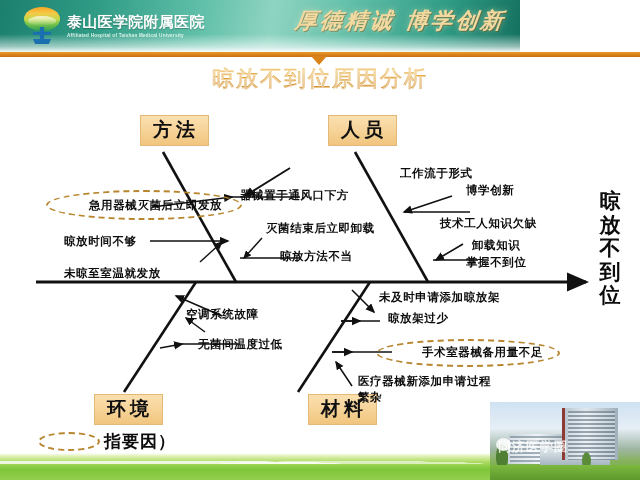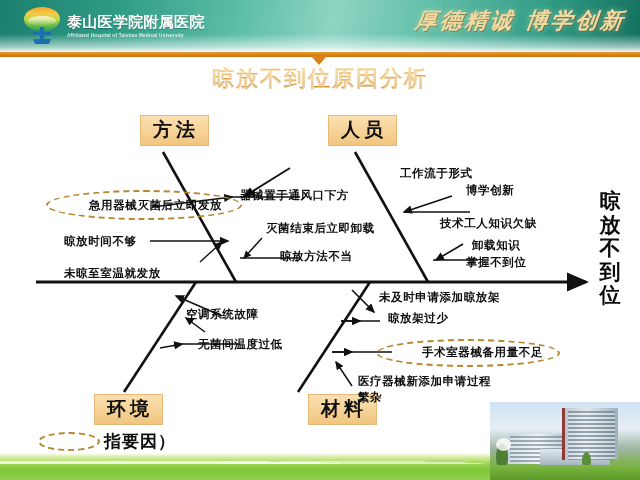--- a/index.html
+++ b/index.html
@@ -5,21 +5,21 @@
   * { margin:0; padding:0; box-sizing:border-box; }
   html,body { width:640px; height:480px; overflow:hidden; }
   body {
     font-family:"DejaVu Sans","Liberation Sans",sans-serif;
     background:#ffffff;
     position:relative;
   }
 
   
   #header {
-    position:absolute; left:0; top:0; width:640px; height:52px;
+    position:absolute; left:0; top:0; width:520px; height:52px;
     background:linear-gradient(100deg,#1c7f6e 0%,#2f9b85 18%,#5fbfa8 38%,#8fd4c2 52%,#63c0aa 66%,#2f9b85 85%,#14705f 100%);
   }
   #header-sheen {
     position:absolute; left:0; bottom:0; width:640px; height:18px;
     background:linear-gradient(180deg,rgba(255,255,255,0) 0%,rgba(255,255,255,.55) 70%,rgba(255,255,255,.95) 100%);
   }
   #logo-wrap { position:absolute; left:24px; top:6px; display:flex; align-items:center; gap:7px; }
   #logo-mark { position:relative; width:36px; height:40px; }
   #logo-sun {
     position:absolute; left:0; top:1px; width:36px; height:24px; border-radius:50%;
@@ -277,13 +277,14 @@
 
 <div id="grass"></div>
 <div id="photo">
   <div class="bld" id="bld-left"></div>
   <div class="bld" id="bld-low"></div>
   <div class="bld" id="bld-main"></div>
   <div class="bld" id="tree1"></div>
   <div class="bld" id="tree2"></div>
   <div id="photo-grass"></div>
   <div id="watermark-dot"></div>
+  <div id="watermark">同济医学圈</div>
 </div>
 
 </body></html>

